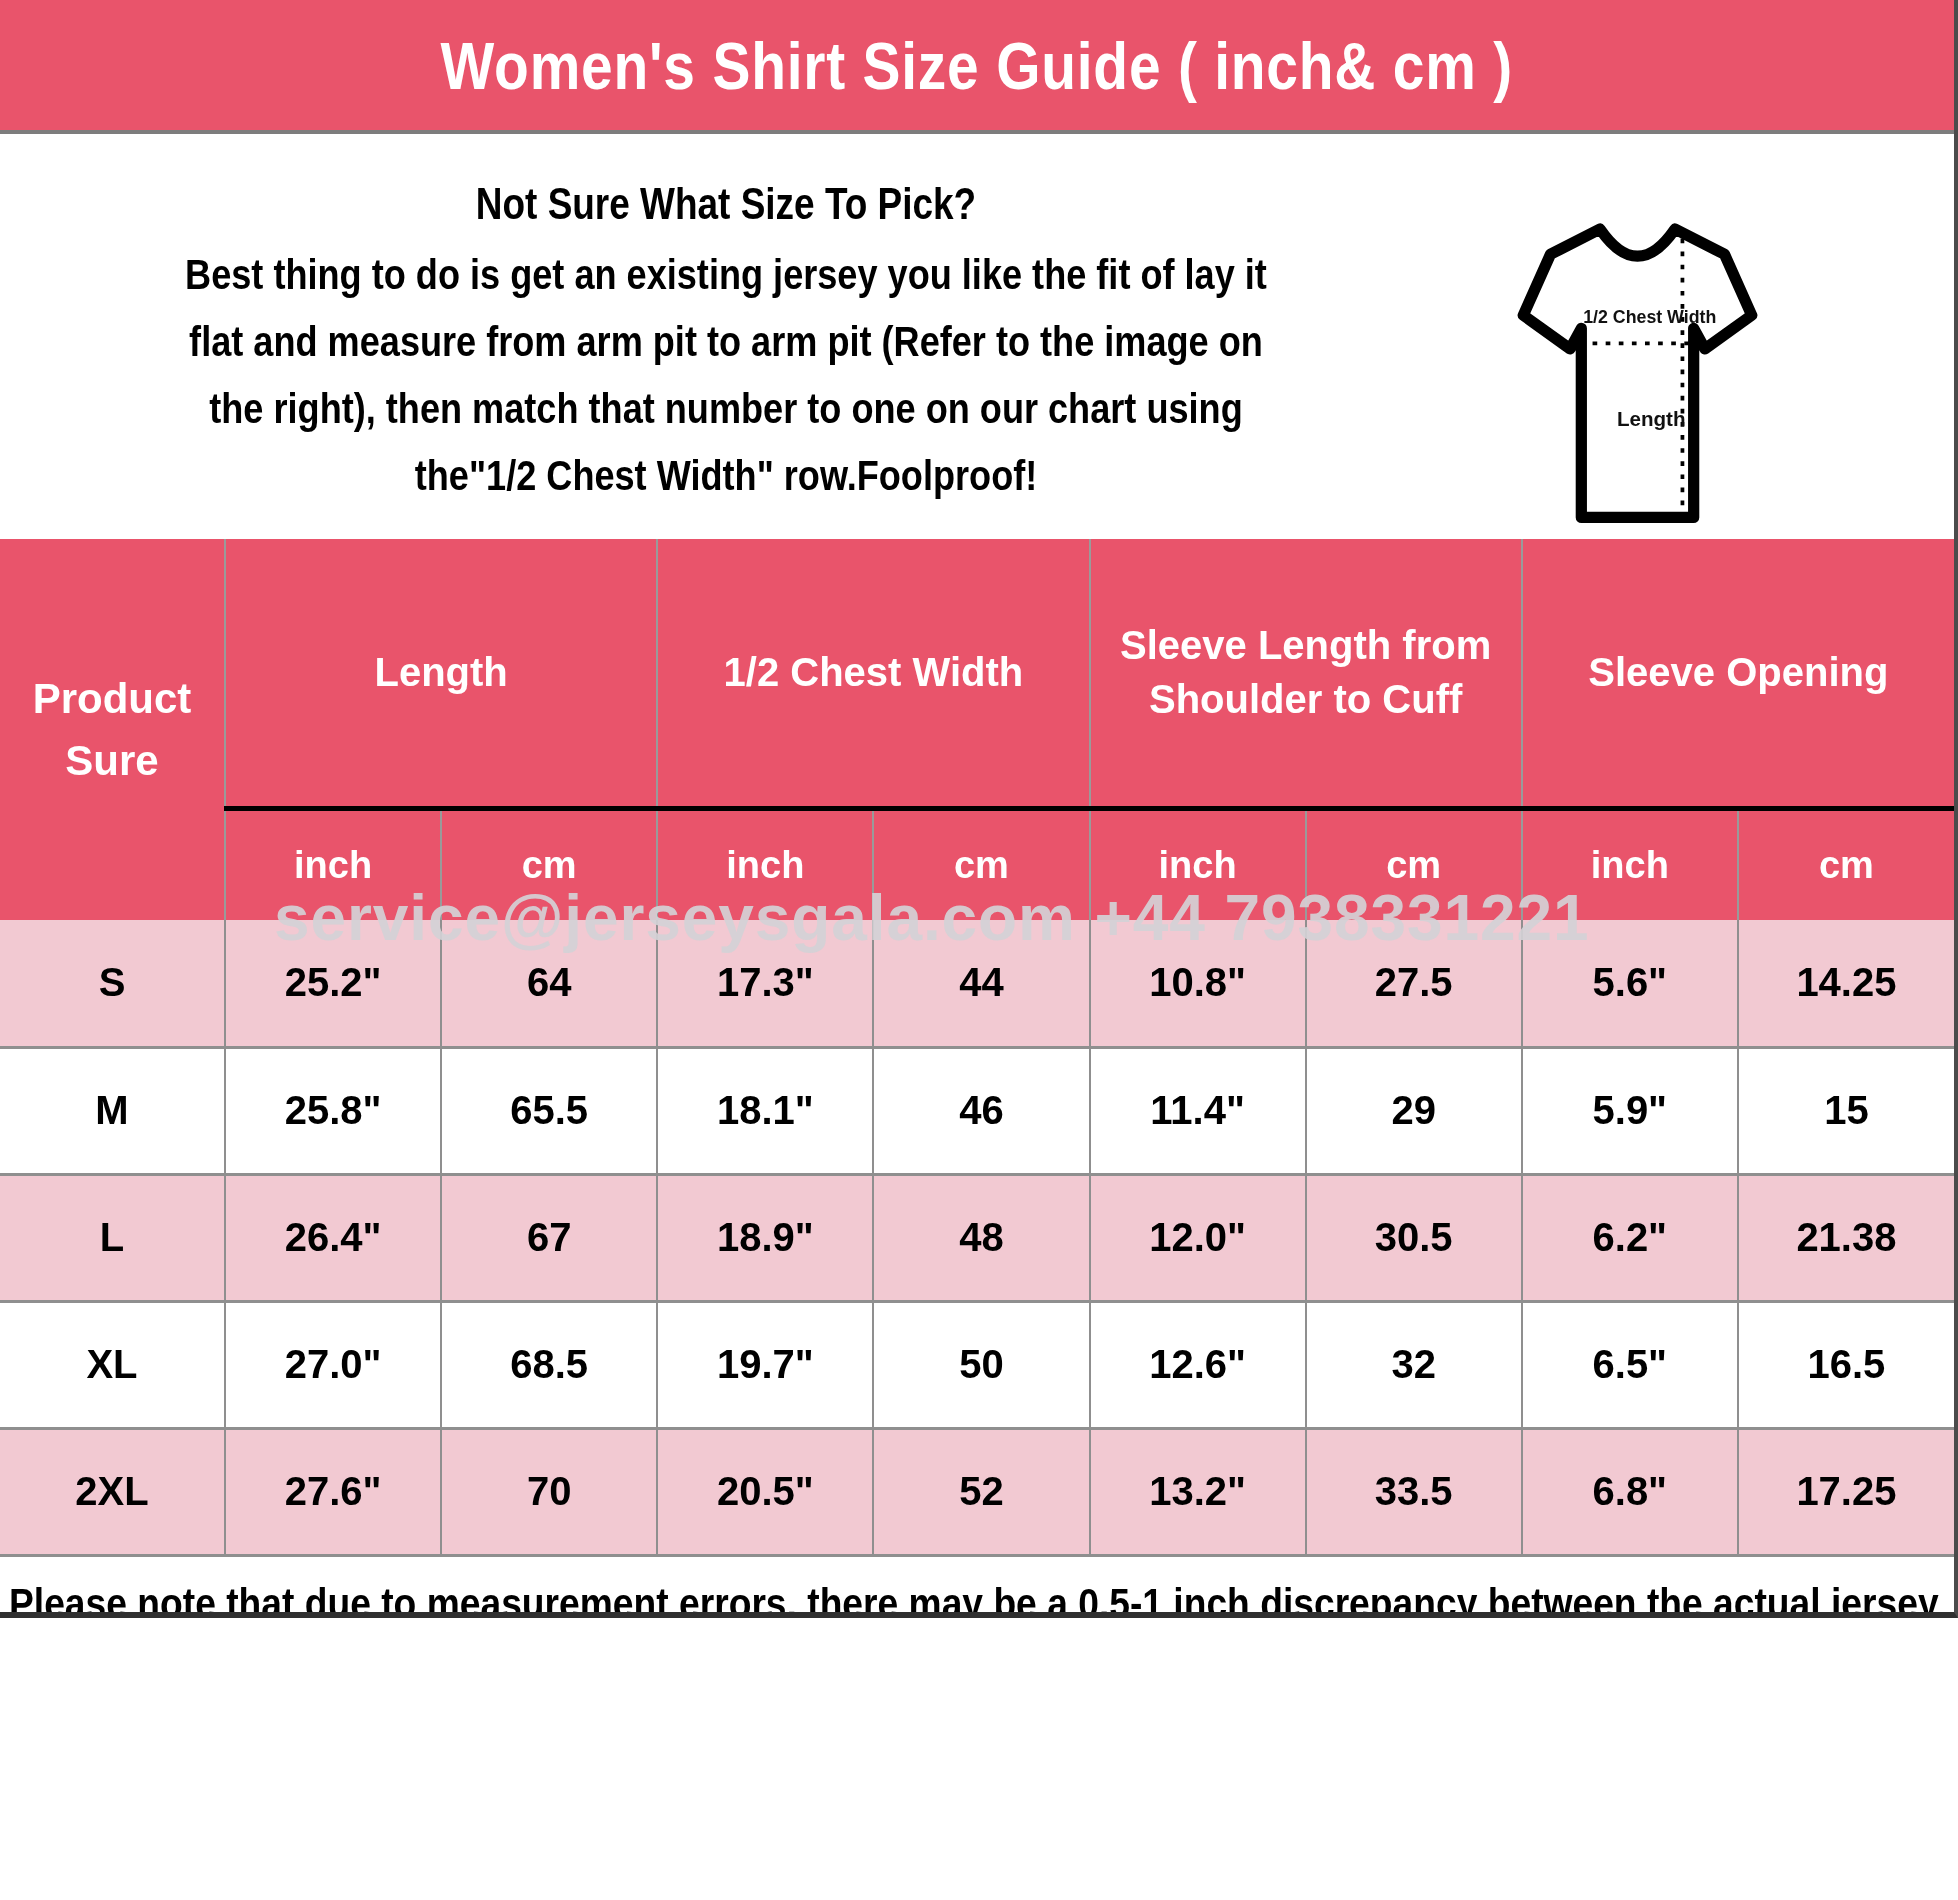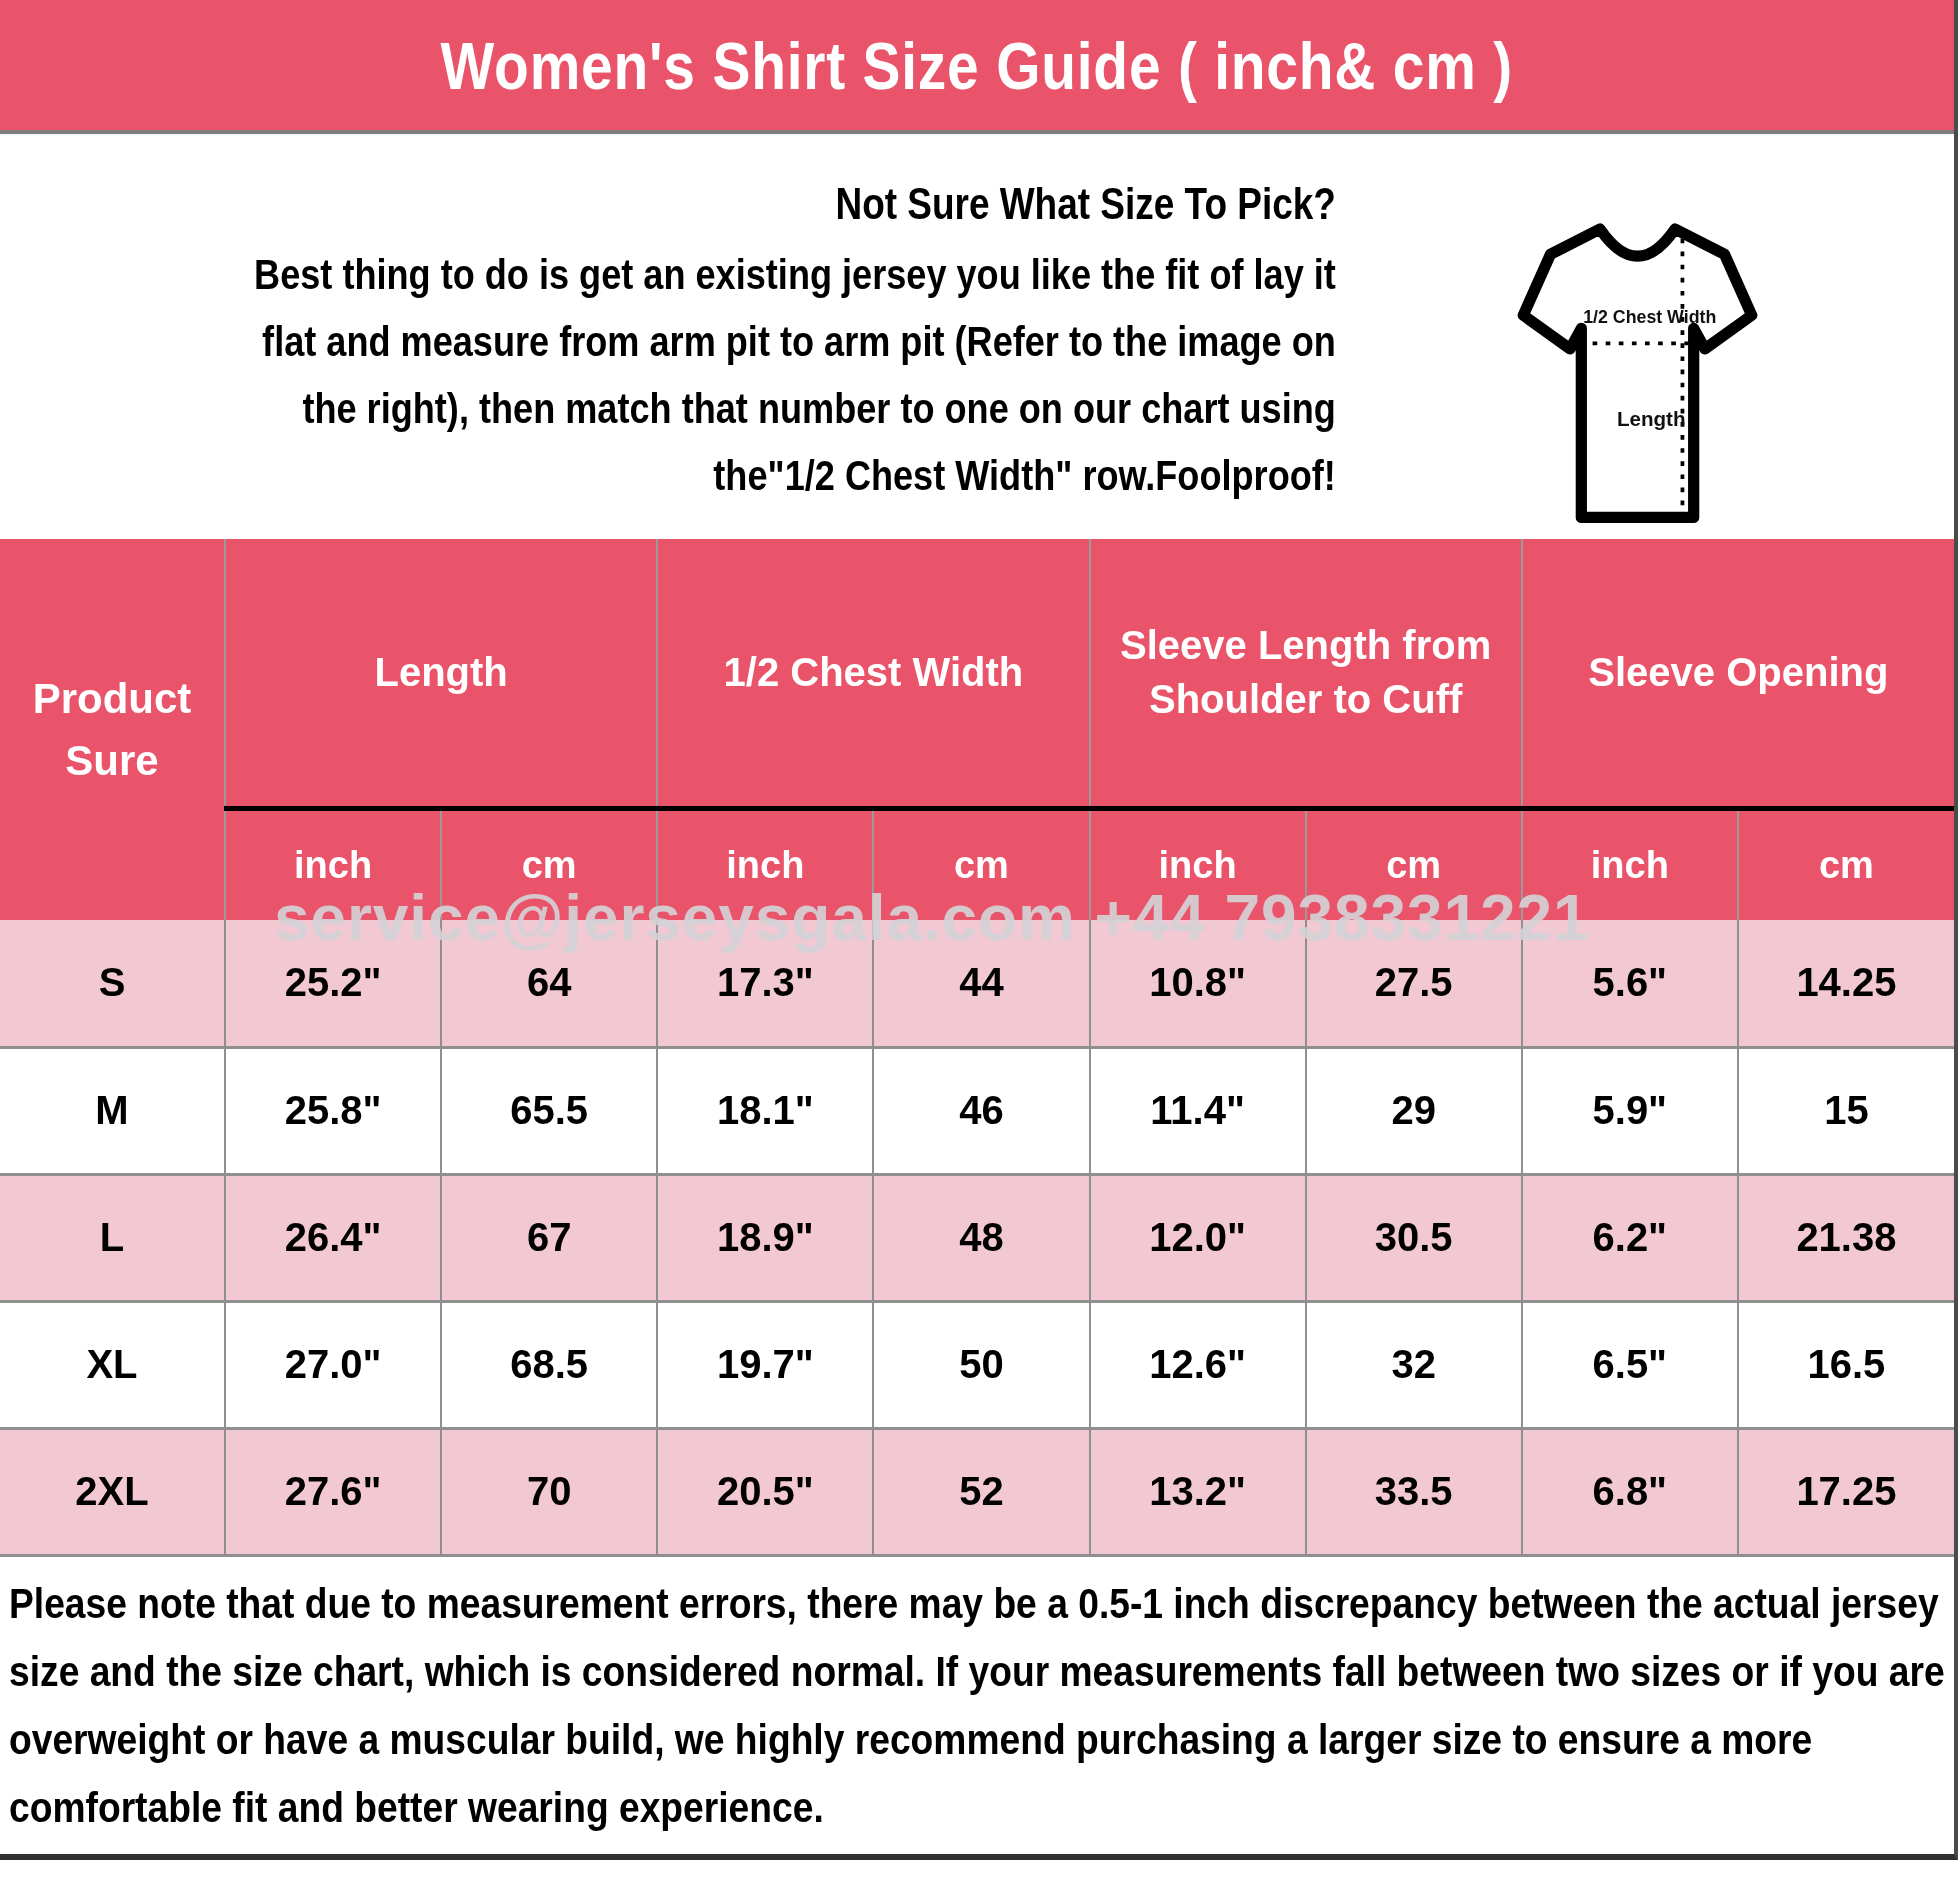--- a/index.html
+++ b/index.html
@@ -3,36 +3,36 @@
 <meta charset="utf-8">
 <style>
   :root{
     --accent:#e9546b;
     --row-pink:#f2c9d2;
     --grid:#8f8f8f;
   }
   *{margin:0;padding:0;box-sizing:border-box;}
   body{width:1958px;height:1901px;background:#fff;font-family:"Liberation Sans","DejaVu Sans",sans-serif;}
   .page{
-    position:relative;width:1958px;height:1860px;background:#fff;overflow:hidden;
+    position:relative;width:1958px;height:1618px;background:#fff;overflow:hidden;
     border-right:4.7px solid #4b4b4b;border-bottom:6.6px solid #303030;
     font-weight:700;color:#000;
   }
   
   .banner{
     height:134px;background:var(--accent);border-bottom:4.7px solid #7d7d7d;
     display:flex;align-items:center;justify-content:center;
   }
   .banner-title{
     color:#fff;font-size:67px;white-space:nowrap;
     transform:scaleX(.85);transform-origin:50% 50%;letter-spacing:0.9px;
   }
   
   .intro{position:relative;height:405px;}
-  .intro-text{position:absolute;left:0;top:32px;width:1452px;text-align:right;}
+  .intro-text{position:absolute;left:0;top:32px;width:1452px;text-align:center;}
   .intro-heading{
     font-size:44px;line-height:75px;white-space:nowrap;
     transform:scaleX(.84);transform-origin:50% 0;
   }
   .intro-line{
     font-size:43px;line-height:67px;white-space:nowrap;
     transform:scaleX(.84);transform-origin:50% 0;
   }
   .shirt{position:absolute;left:1497px;top:67px;width:281px;height:323px;}
   .shirt text{font-family:"Liberation Sans","DejaVu Sans",sans-serif;font-weight:700;fill:#111;}

